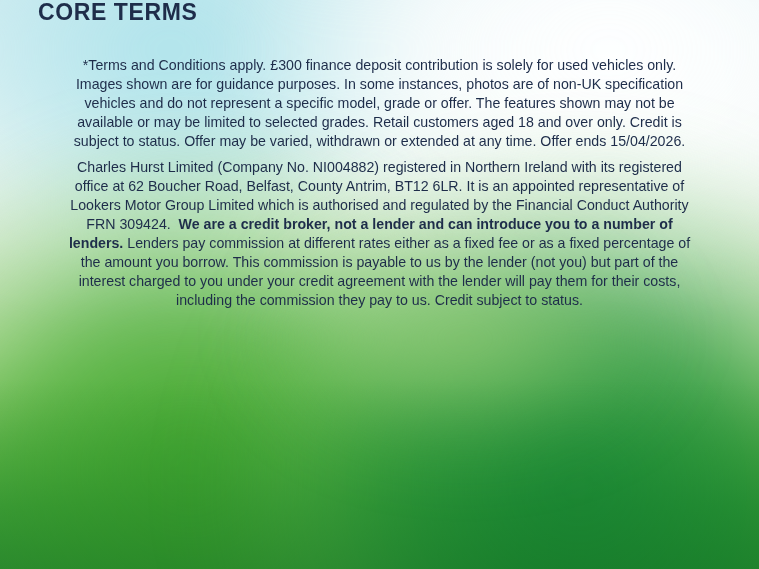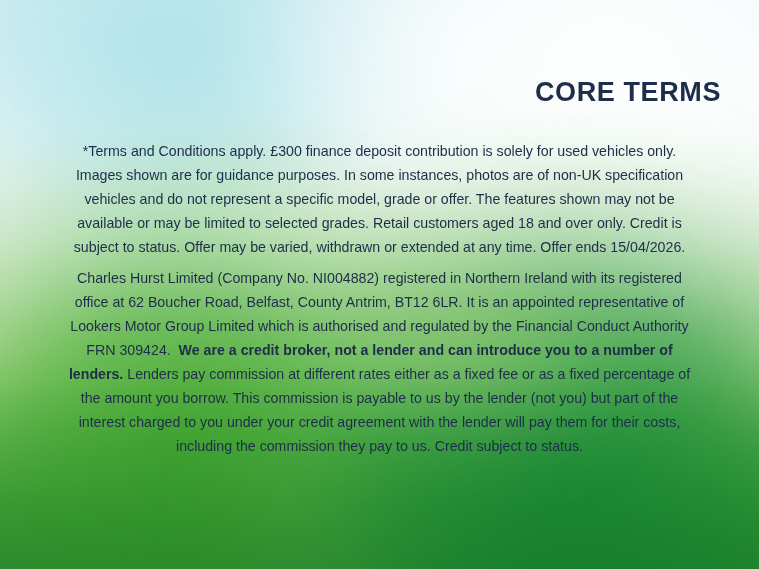--- a/index.html
+++ b/index.html
@@ -153,36 +153,35 @@
     position: relative;
     z-index: 5;
     width: 759px;
     height: 569px;
     box-sizing: border-box;
     padding: 0 38px;
   }
 
   #page-title {
     margin: 0;
-    padding-top: 78px;
-    text-align: right;
+    text-align: left;
     color: #1e2d4a;
-    font-size: 27px;
+    font-size: 23px;
     font-weight: bold;
     letter-spacing: 0.6px;
     line-height: 1.1;
   }
 
   .terms-body {
     width: 625px;
     margin: 0 auto;
     text-align: center;
     color: #1e2d4a;
     font-size: 14.2px;
-    line-height: 24px;
+    line-height: 19px;
   }
 
   #paragraph-disclaimer { margin: 31px auto 0 auto; }
   #paragraph-broker     { margin: 7px auto 0 auto; }
 
   .strong { font-weight: bold; }
 </style>
 </head>
 <body>
 

